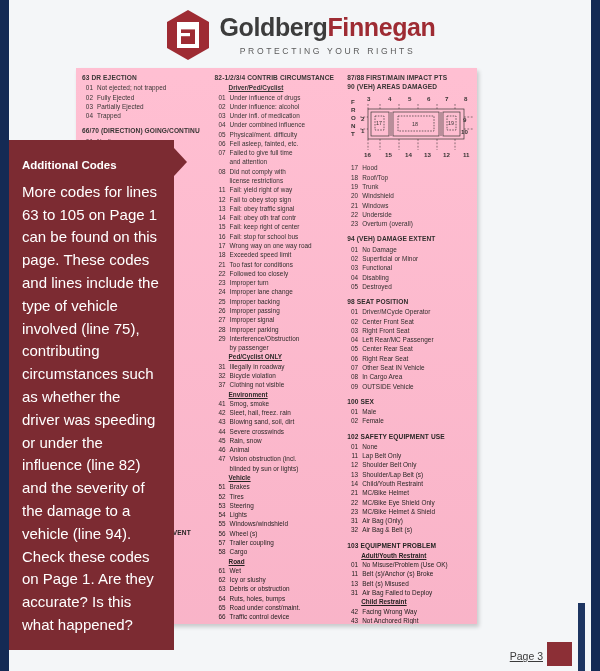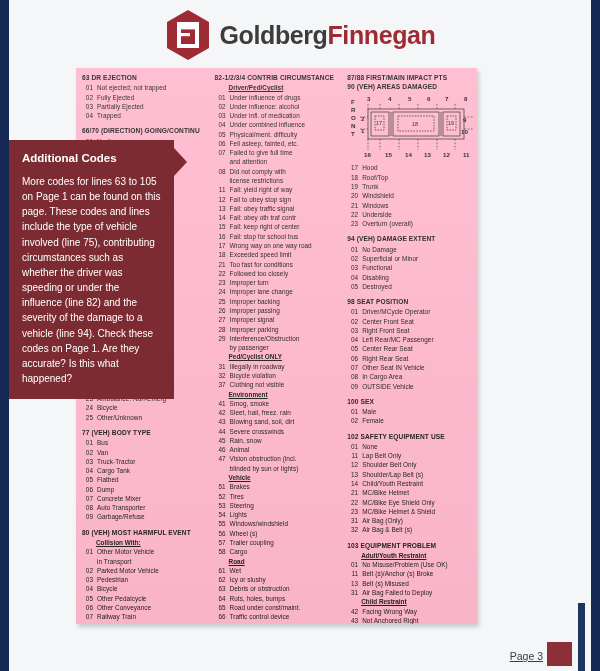--- a/index.html
+++ b/index.html
@@ -84,27 +84,27 @@
   .itm.cont .code { visibility:hidden; }
 
   
   .diagram { margin:1px 0 3px 0; position:relative; height:68px; }
   .diagram svg { display:block; }
 
   
   .callout {
     position:absolute; left:9px; top:140px; width:165px;
     background:#7c2b32; color:#ffffff;
-    padding:12px 13px 13px 13px;
+    padding:19px 13px 13px 13px;
     z-index:20;
   }
   .callout-title {
     font-size:11.5px; font-weight:bold; margin:0 0 8px 0; line-height:1.2;
   }
-  .callout-body { font-size:10px; line-height:1.52; }
+  .callout-body { font-size:15px; line-height:1.52; }
   .callout-arrow {
     position:absolute; left:174px; top:148px; width:0; height:0;
     border-top:14px solid transparent; border-bottom:14px solid transparent;
     border-left:13px solid #7c2b32; z-index:20;
   }
 
   .page-num {
     position:absolute; right:57px; bottom:9px;
     font-size:10.5px; color:#3b3b3b;text-decoration:underline;
   }
@@ -125,20 +125,21 @@
         <rect x="12" y="13" width="22" height="26" fill="#ffffff"></rect>
         <rect x="16" y="17" width="14" height="18" fill="#9e2b33"></rect>
         <rect x="16" y="17" width="14" height="3.4" fill="#ffffff"></rect>
         <rect x="16" y="24" width="9" height="3.2" fill="#ffffff"></rect>
       </svg>
     </span>
     <span class="logo-text">
       <span class="logo-line1">
         <span class="l-gold">Goldberg</span><span class="l-fin">Finnegan</span>
       </span>
+      <span class="logo-line2">PROTECTING YOUR RIGHTS</span>
     </span>
   </div>
 </div>
 
 <div class="sheet">
   <div class="cols">
     <div class="col col1">
         <div class="grp">
           <div class="grp-head">63   DR EJECTION</div>
           <div class="itm">

